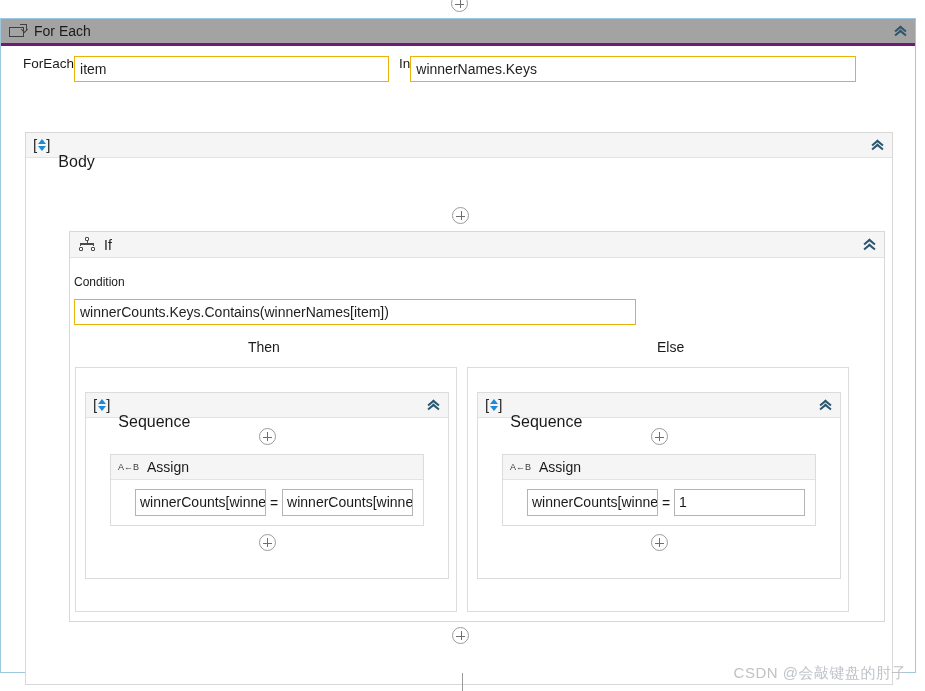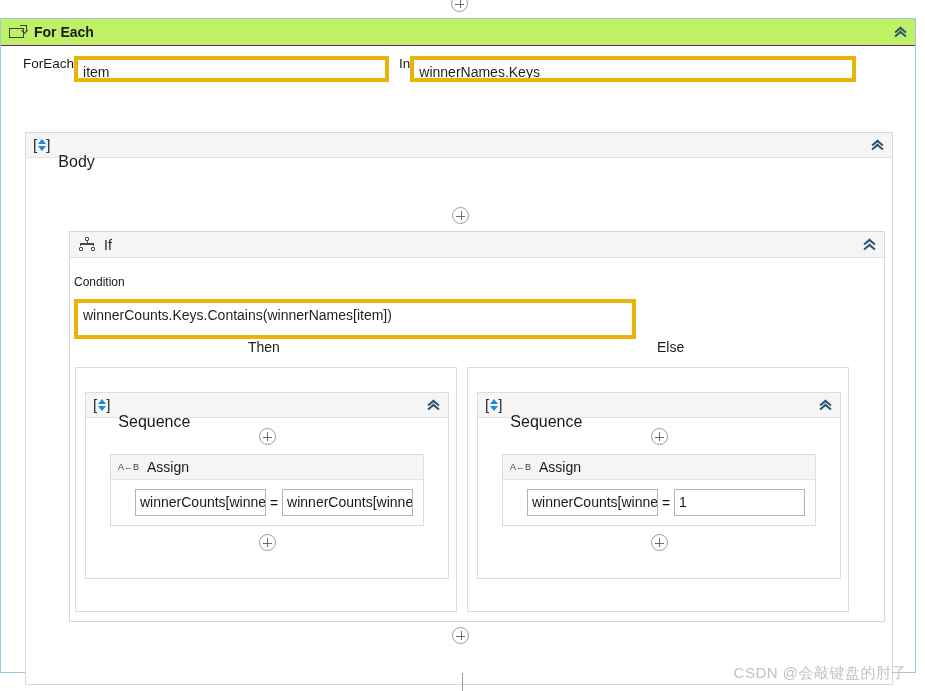--- a/index.html
+++ b/index.html
@@ -73,27 +73,26 @@
     left: 0px;
     top: 18px;
     width: 916px;
     height: 655px;
     border: 1px solid #9ec7e0;
     background: #ffffff;
     box-sizing: border-box;
   }
   #foreach-header {
     height: 27px;
-    background: #bef264;
-    border-bottom: 1px solid #701a75;
+    background: #a3a3a3;
+    border-bottom: 3px solid #701a75;
     display: flex;
     align-items: center;
     padding: 0 6px 0 8px;
     box-sizing: border-box;
-    font-weight: bold;
   }
   .act-title {
     font-size: 14px;
     color: #1a1a1a;
     margin-left: 8px;
     flex: 1;
   }
 
   
   .icon-foreach {
@@ -133,21 +132,21 @@
     padding: 10px 0 0 22px;
     gap: 10px;
   }
   .field-col { display: flex; flex-direction: row; }
   .field-label {
     font-size: 13.5px;
     color: #1a1a1a;
     margin-bottom: 4px;
   }
   .tbox {
-    border: 4px solid #eab308;
+    border: 1px solid #eab308;
     background: #ffffff;
     height: 26px;
     line-height: 24px;
     font-size: 14px;
     color: #1f1f1f;
     padding: 0 5px;
     box-sizing: border-box;
     overflow: hidden;
     white-space: nowrap;
   }
@@ -252,21 +251,21 @@
     left: 73px;
     top: 256px;
     font-size: 12px;
     text-align: right;
   }
   #condition-box {
     position: absolute;
     left: 73px;
     top: 280px;
     width: 562px;
-    height: 40px;
+    height: 26px;
   }
 
   .branch-label {
     position: absolute;
     top: 320px;
     font-size: 14px;
     color: #1a1a1a;
   }
   #then-label { left: 247px; }
   #else-label { left: 656px; }

